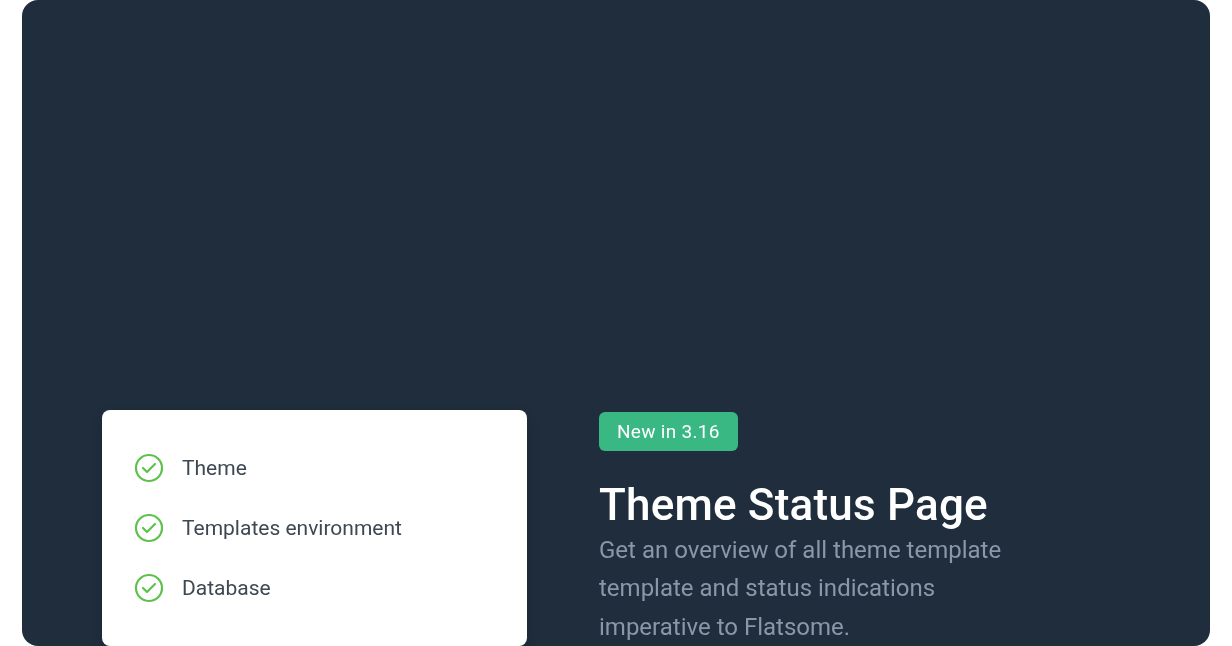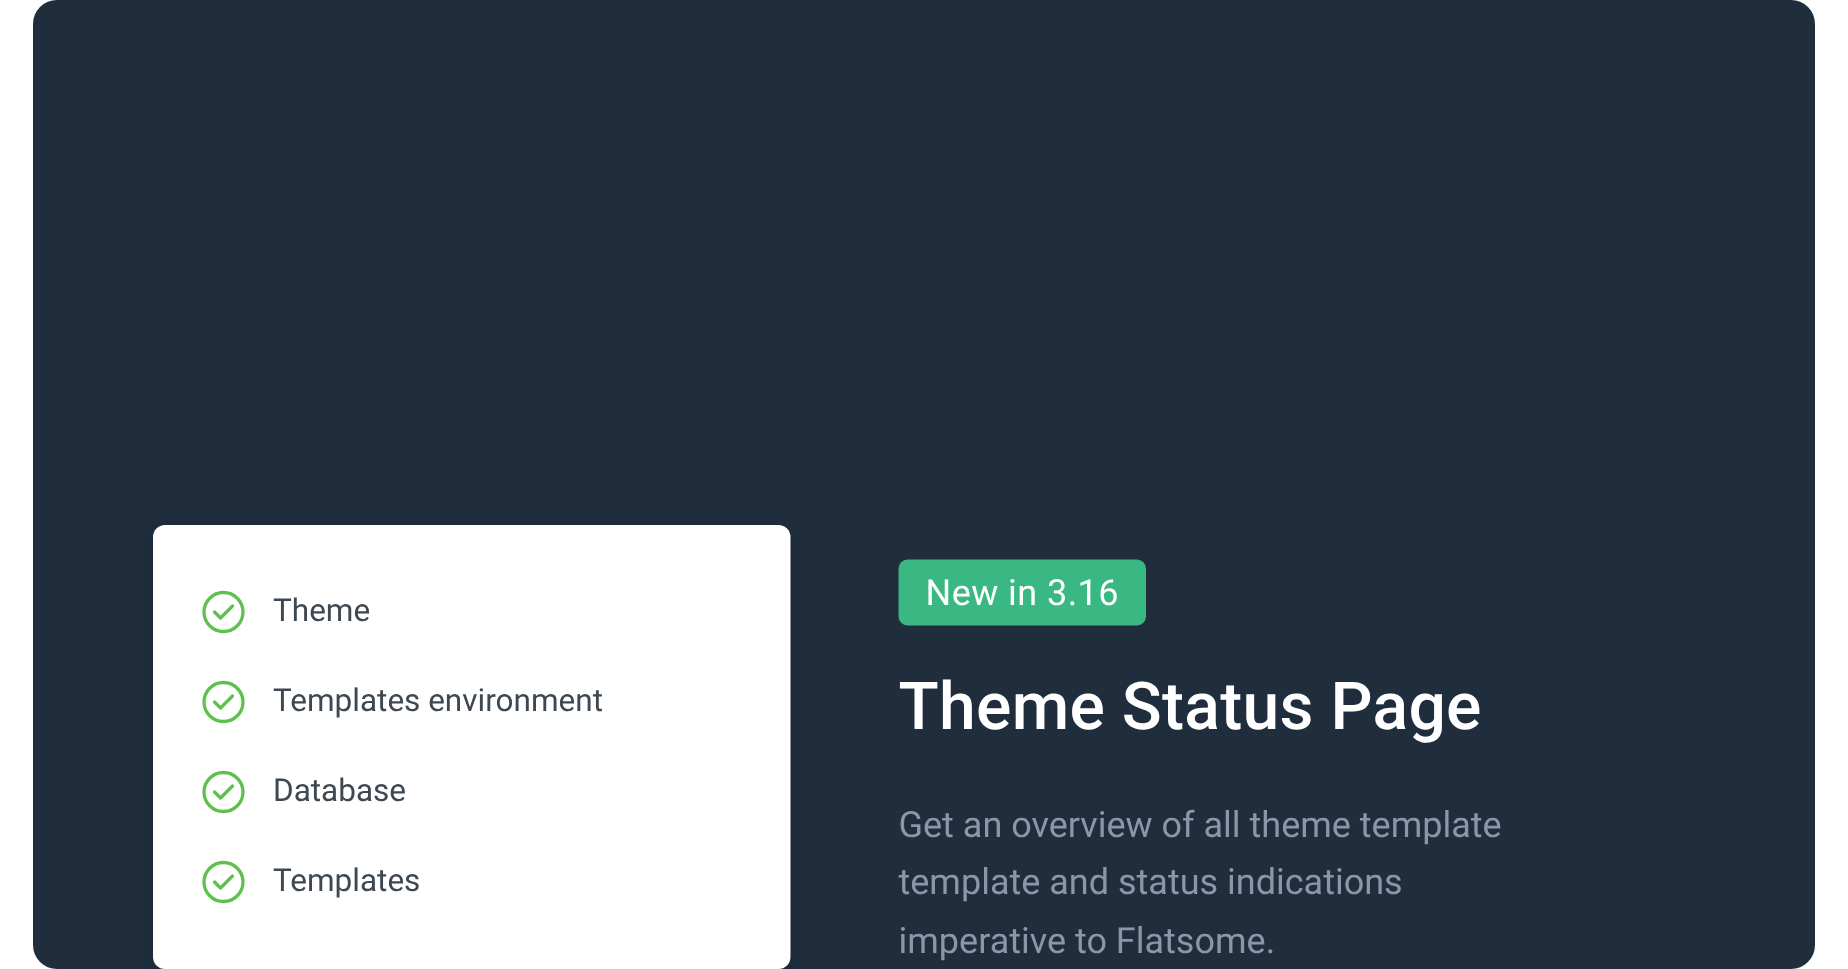--- a/index.html
+++ b/index.html
@@ -53,32 +53,31 @@
       font-weight: 400;
     }
     .content {
       flex: 1;
       color: #fff;
     }
     .badge {
       display: inline-block;
       background: #3ab884;
       color: #ffffff;
-      font-size: 24px;
+      font-size: 19px;
       font-weight: 400;
       padding: 8px 18px;
       border-radius: 6px;
       letter-spacing: 0.3px;
       margin-bottom: 28px;
     }
     .title {
       font-size: 44px;
       font-weight: 500;
       color: #ffffff;
-      margin-bottom: 34px;
       letter-spacing: 0.2px;
     }
     .description {
       font-size: 24px;
       line-height: 1.6;
       color: #8a97a8;
       font-weight: 400;
       max-width: 430px;
     }
   </style>
@@ -107,29 +106,20 @@
     </div>
     <div class="status-item">
       <span class="check-icon">
         <svg width="30" height="30" viewBox="0 0 30 30" fill="none">
           <circle cx="15" cy="15" r="13" stroke="#5fc14d" stroke-width="2.2"></circle>
           <path d="M9 15l4 4 8-8" stroke="#5fc14d" stroke-width="2.2" stroke-linecap="round" stroke-linejoin="round"></path>
         </svg>
       </span>
       <span class="status-label">Database</span>
     </div>
-    <div class="status-item">
-      <span class="check-icon">
-        <svg width="30" height="30" viewBox="0 0 30 30" fill="none">
-          <circle cx="15" cy="15" r="13" stroke="#5fc14d" stroke-width="2.2"></circle>
-          <path d="M9 15l4 4 8-8" stroke="#5fc14d" stroke-width="2.2" stroke-linecap="round" stroke-linejoin="round"></path>
-        </svg>
-      </span>
-      <span class="status-label">Templates</span>
-    </div>
   </div>
 
   <div class="content">
     <div class="badge">New in 3.16</div>
     <h1 class="title">Theme Status Page</h1>
     <p class="description">Get an overview of all theme template template and status indications imperative to Flatsome.</p>
   </div>
 </div>
 
 </body></html>

